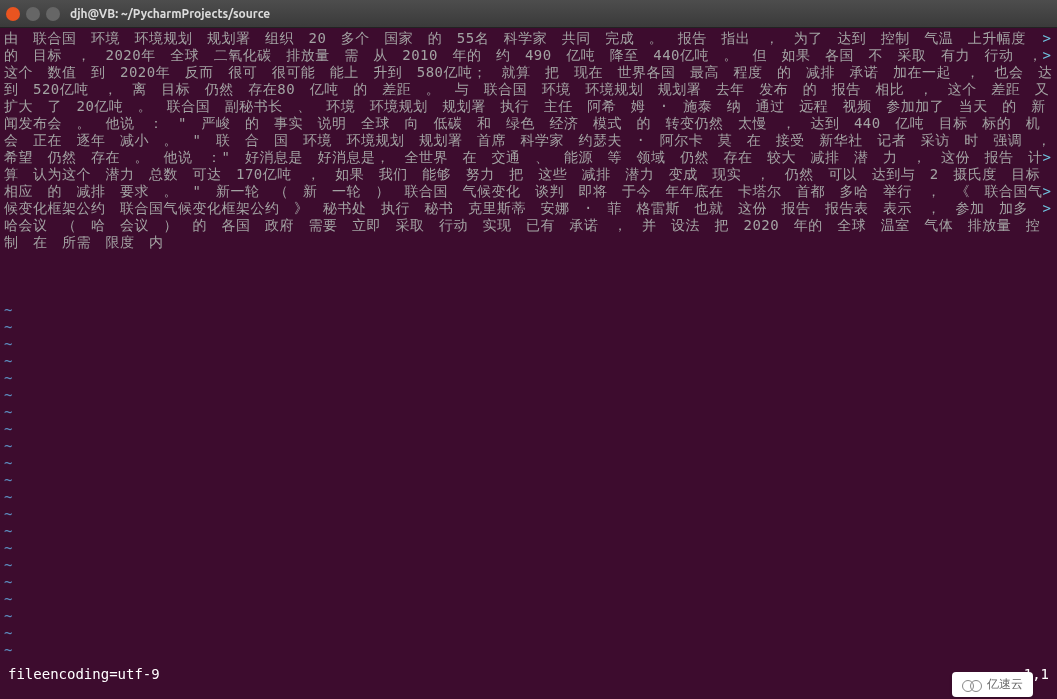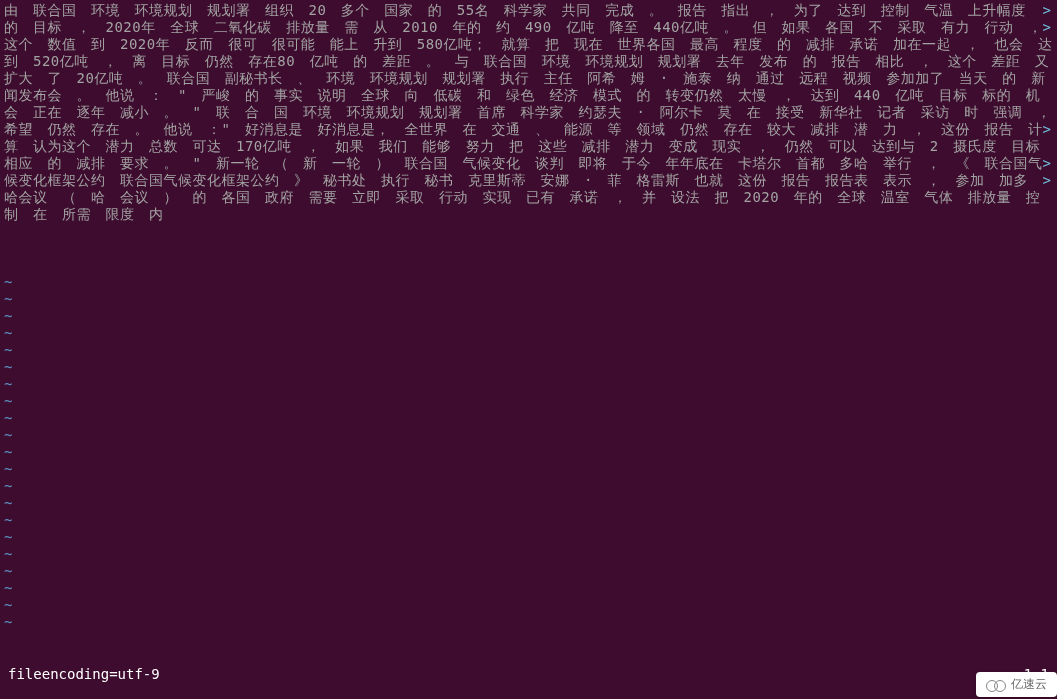--- a/index.html
+++ b/index.html
@@ -12,32 +12,38 @@
     .tb-max { background: #666; }
     .tb-title { color: #ddd; font-size: 12px; font-weight: bold; margin-left: 4px; font-family: "Ubuntu", sans-serif; }
     .terminal { flex: 1; background: #3d0c2e; color: #fff; font-size: 14px; line-height: 17px; padding: 2px 4px 0 4px; position: relative; overflow: hidden; }
     .content { white-space: pre-wrap; word-break: break-all; color: #a3a3a3; letter-spacing: 0.5px; }
     .wrap-marker { color: #6fc3df; position: absolute; right: 2px; }
     .tildes { color: #5c8dbf; font-size: 14px; line-height: 17px; }
     .tilde-line { height: 17px; }
     .statusbar { position: absolute; bottom: 16px; left: 0; right: 0; padding: 0 8px; display: flex; justify-content: space-between; color: #fff; font-size: 14px; }
     .status-left { }
     .status-right { }
-    .watermark { position: absolute; bottom: 2px; right: 0; background: #fff; border-radius: 4px; padding: 4px 10px; display: flex; align-items: center; gap: 3px; font-size: 12px; color: #666; font-family: sans-serif; box-shadow: 0 1px 3px rgba(0,0,0,.2); }
+    .watermark { position: absolute; bottom: 2px; right: 24px; background: #fff; border-radius: 4px; padding: 4px 10px; display: flex; align-items: center; gap: 3px; font-size: 12px; color: #666; font-family: sans-serif; box-shadow: 0 1px 3px rgba(0,0,0,.2); }
     .watermark-icon { width: 22px; height: 14px; position: relative; }
     .watermark-icon::before, .watermark-icon::after { content: ""; position: absolute; border: 1.5px solid #888; border-radius: 50%; }
     .watermark-icon::before { width: 10px; height: 10px; left: 0; top: 2px; }
     .watermark-icon::after { width: 10px; height: 10px; left: 8px; top: 2px; }
     .text-area { height: 272px; overflow: hidden; position: relative; }
     .cjk { word-spacing: 3px; }
   </style>
 </head>
 <body>
 
 <div class="window">
+  <div class="titlebar">
+    <div class="tb-btn tb-close"></div>
+    <div class="tb-btn tb-min"></div>
+    <div class="tb-btn tb-max"></div>
+    <div class="tb-title">djh@VB: ~/PycharmProjects/source</div>
+  </div>
 
   <div class="terminal">
     <div class="text-area">
       <div class="content cjk">由　联合国　环境　环境规划　规划署　组织　20　多个　国家　的　55名　科学家　共同　完成　。　报告　指出　，　为了　达到　控制　气温　上升幅度　的　目标　，　2020年　全球　二氧化碳　排放量　需　从　2010　年的　约　490　亿吨　降至　440亿吨　。　但　如果　各国　不　采取　有力　行动　，　这个　数值　到　2020年　反而　很可　很可能　能上　升到　580亿吨；　就算　把　现在　世界各国　最高　程度　的　减排　承诺　加在一起　，　也会　达到　520亿吨　，　离　目标　仍然　存在80　亿吨　的　差距　。　与　联合国　环境　环境规划　规划署　去年　发布　的　报告　相比　，　这个　差距　又　扩大　了　20亿吨　。　联合国　副秘书长　、　环境　环境规划　规划署　执行　主任　阿希　姆　·　施泰　纳　通过　远程　视频　参加加了　当天　的　新闻发布会　。　他说　：　"　严峻　的　事实　说明　全球　向　低碳　和　绿色　经济　模式　的　转变仍然　太慢　，　达到　440　亿吨　目标　标的　机会　正在　逐年　减小　。　"　联　合　国　环境　环境规划　规划署　首席　科学家　约瑟夫　·　阿尔卡　莫　在　接受　新华社　记者　采访　时　强调　，　希望　仍然　存在　。　他说　："　好消息是　好消息是，　全世界　在　交通　、　能源　等　领域　仍然　存在　较大　减排　潜　力　，　这份　报告　计算　认为这个　潜力　总数　可达　170亿吨　，　如果　我们　能够　努力　把　这些　减排　潜力　变成　现实　，　仍然　可以　达到与　2　摄氏度　目标　相应　的　减排　要求　。　"　新一轮　（　新　一轮　）　联合国　气候变化　谈判　即将　于今　年年底在　卡塔尔　首都　多哈　举行　，　《　联合国气候变化框架公约　联合国气候变化框架公约　》　秘书处　执行　秘书　克里斯蒂　安娜　·　菲　格雷斯　也就　这份　报告　报告表　表示　，　参加　加多　哈会议　（　哈　会议　）　的　各国　政府　需要　立即　采取　行动　实现　已有　承诺　，　并　设法　把　2020　年的　全球　温室　气体　排放量　控制　在　所需　限度　内</div>
       <span class="wrap-marker" style="top:0">&gt;</span>
       <span class="wrap-marker" style="top:17px">&gt;</span>
       <span class="wrap-marker" style="top:119px">&gt;</span>
       <span class="wrap-marker" style="top:153px">&gt;</span>
       <span class="wrap-marker" style="top:170px">&gt;</span>
     </div>

